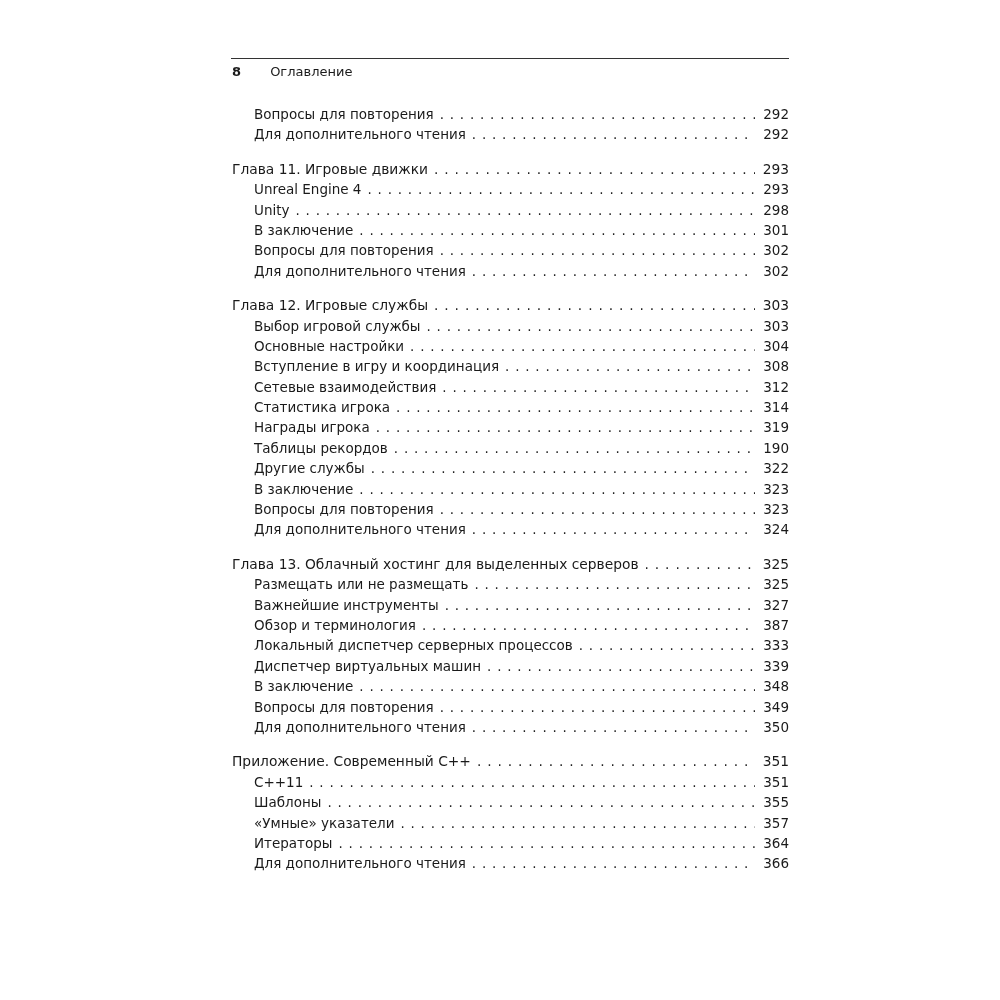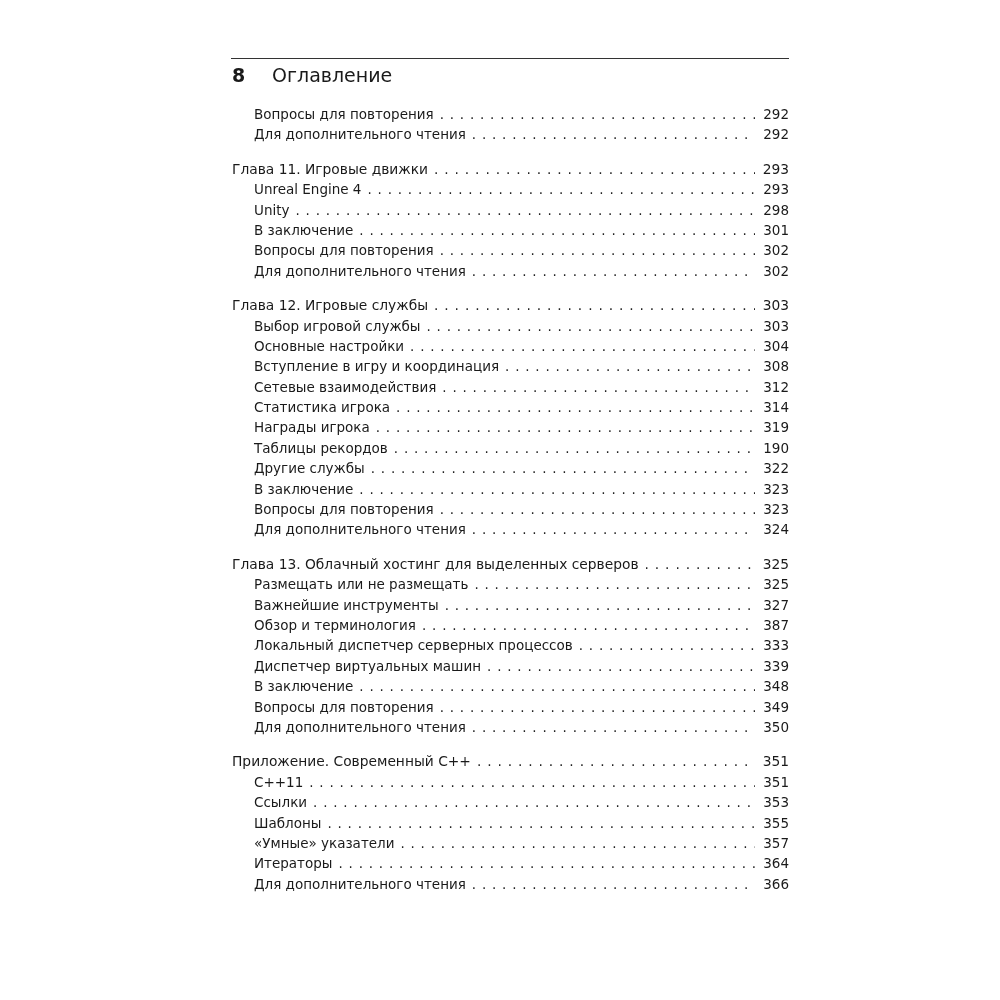--- a/index.html
+++ b/index.html
@@ -1,19 +1,19 @@
 <!DOCTYPE html>
 <html><head>
 <meta charset="utf-8">
 <style>
   html, body { margin:0; padding:0; background:#ffffff; }
   body { width:1000px; height:1000px; position:relative; overflow:hidden;
          font-family:"DejaVu Sans", "Liberation Sans", sans-serif; color:#1a1a1a; }
   .rule { position:absolute; left:231px; top:58px; width:558px; height:1px; background:#333; }
-  .header { position:absolute; left:232px; top:64px; font-size:19px; }
+  .header { position:absolute; left:232px; top:64px; font-size:13px; }
   .header .num { font-weight:bold; display:inline-block; width:34px; }
   .toc { position:absolute; left:232px; top:104px; width:557px; }
   .row { display:flex; align-items:baseline; height:20.4px; font-size:13.5px; line-height:20.4px; white-space:nowrap; }
   .row.sub { padding-left:22px; }
   .row.chap { font-weight:normal; font-size:13.8px; margin-top:14px; height:20.4px; }
   .row .label { flex:0 0 auto; padding-right:6px; }
   .row .dots { flex:1 1 auto; overflow:hidden; letter-spacing:3.6px; color:#222; }
   .row .dots::before { content:". . . . . . . . . . . . . . . . . . . . . . . . . . . . . . . . . . . . . . . . . . . . . . . . . . . . . . . . . . . . . . . . . . . . . . . . . . . . . . . . . . . . . . . . . . . . . . . . . . . . . . . . . . . . . . . ."; letter-spacing:0; word-spacing:1.5px; }
   .row .page { flex:0 0 auto; padding-left:8px; text-align:right; }
 </style>
@@ -176,25 +176,20 @@
       <span class="label">Приложение. Современный C++</span>
       <span class="dots"></span>
       <span class="page">351</span>
     </div>
     <div class="row sub">
       <span class="label">C++11</span>
       <span class="dots"></span>
       <span class="page">351</span>
     </div>
     <div class="row sub">
-      <span class="label">Ссылки</span>
-      <span class="dots"></span>
-      <span class="page">353</span>
-    </div>
-    <div class="row sub">
       <span class="label">Шаблоны</span>
       <span class="dots"></span>
       <span class="page">355</span>
     </div>
     <div class="row sub">
       <span class="label">«Умные» указатели</span>
       <span class="dots"></span>
       <span class="page">357</span>
     </div>
     <div class="row sub">

